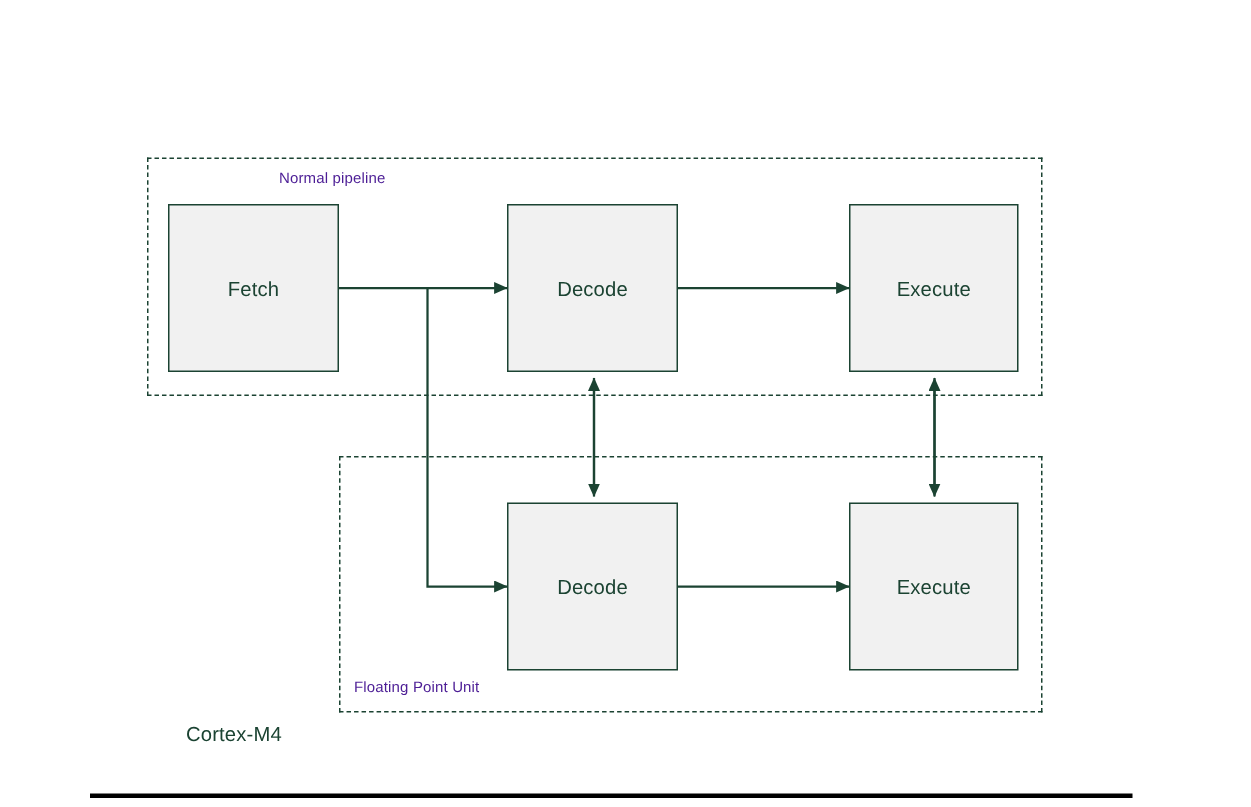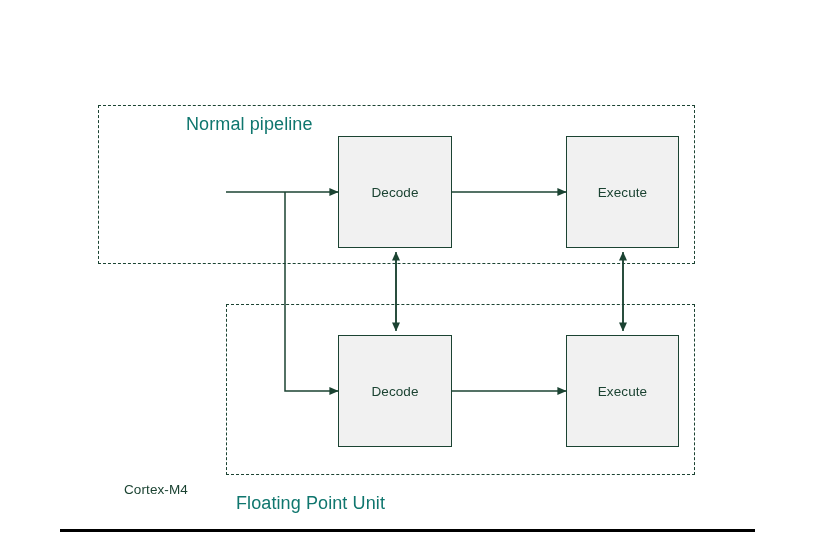--- a/index.html
+++ b/index.html
@@ -19,22 +19,22 @@
     overflow: hidden;
   }
   .dashed-group {
     position: absolute;
     border: 1.3px dashed #1b4332;
     background: transparent;
     box-sizing: border-box;
   }
   .group-label {
     position: absolute;
-    color: #0f766e;
-    font-size: 18px;
+    color: #4c1d95;
+    font-size: 10px;
     font-family: "Liberation Sans", sans-serif;
     white-space: nowrap;
     letter-spacing: 0.1px;
   }
   .stage-box {
     position: absolute;
     background: #f1f1f1;
     border: 1.4px solid #1b4332;
     box-sizing: border-box;
     display: flex;
@@ -71,21 +71,21 @@
 </style>
 </head>
 <body>
 
 <div id="canvas">
 
   <div class="dashed-group" style="left:98px; top:105px; width:597px; height:159px;"></div>
   <div class="group-label" style="left:186px; top:114px;">Normal pipeline</div>
 
   <div class="dashed-group" style="left:226px; top:304px; width:469px; height:171px;"></div>
-  <div class="group-label" style="left:236px; top:453px;margin-top:40px;">Floating Point Unit</div>
+  <div class="group-label" style="left:236px; top:453px;">Floating Point Unit</div>
 
   <svg class="wires" viewBox="0 0 834 538">
     <defs>
       <marker id="arrowhead" markerWidth="9" markerHeight="8" refX="8.6" refY="4" orient="auto" markerUnits="userSpaceOnUse">
         <path d="M0,0 L9,4 L0,8 z" fill="#1b4332"></path>
       </marker>
     </defs>
 
     <g>
       <path d="M226,192 L338,192" stroke="#1b4332" stroke-width="1.5" fill="none" marker-end="url(#arrowhead)"></path>
@@ -107,20 +107,23 @@
       <path d="M396,328 L396,252" stroke="#1b4332" stroke-width="1.5" fill="none" marker-end="url(#arrowhead)"></path>
       <path d="M396,255 L396,331" stroke="#1b4332" stroke-width="1.5" fill="none" marker-end="url(#arrowhead)"></path>
     </g>
 
     <g>
       <path d="M623,328 L623,252" stroke="#1b4332" stroke-width="1.5" fill="none" marker-end="url(#arrowhead)"></path>
       <path d="M623,255 L623,331" stroke="#1b4332" stroke-width="1.5" fill="none" marker-end="url(#arrowhead)"></path>
     </g>
   </svg>
 
+  <div class="stage-box" style="left:112px; top:136px; width:114px; height:112px;">
+    <span class="stage-label">Fetch</span>
+  </div>
 
   <div class="stage-box" style="left:338px; top:136px; width:114px; height:112px;">
     <span class="stage-label">Decode</span>
   </div>
 
   <div class="stage-box" style="left:566px; top:136px; width:113px; height:112px;">
     <span class="stage-label">Execute</span>
   </div>
 
   <div class="stage-box" style="left:338px; top:335px; width:114px; height:112px;">

